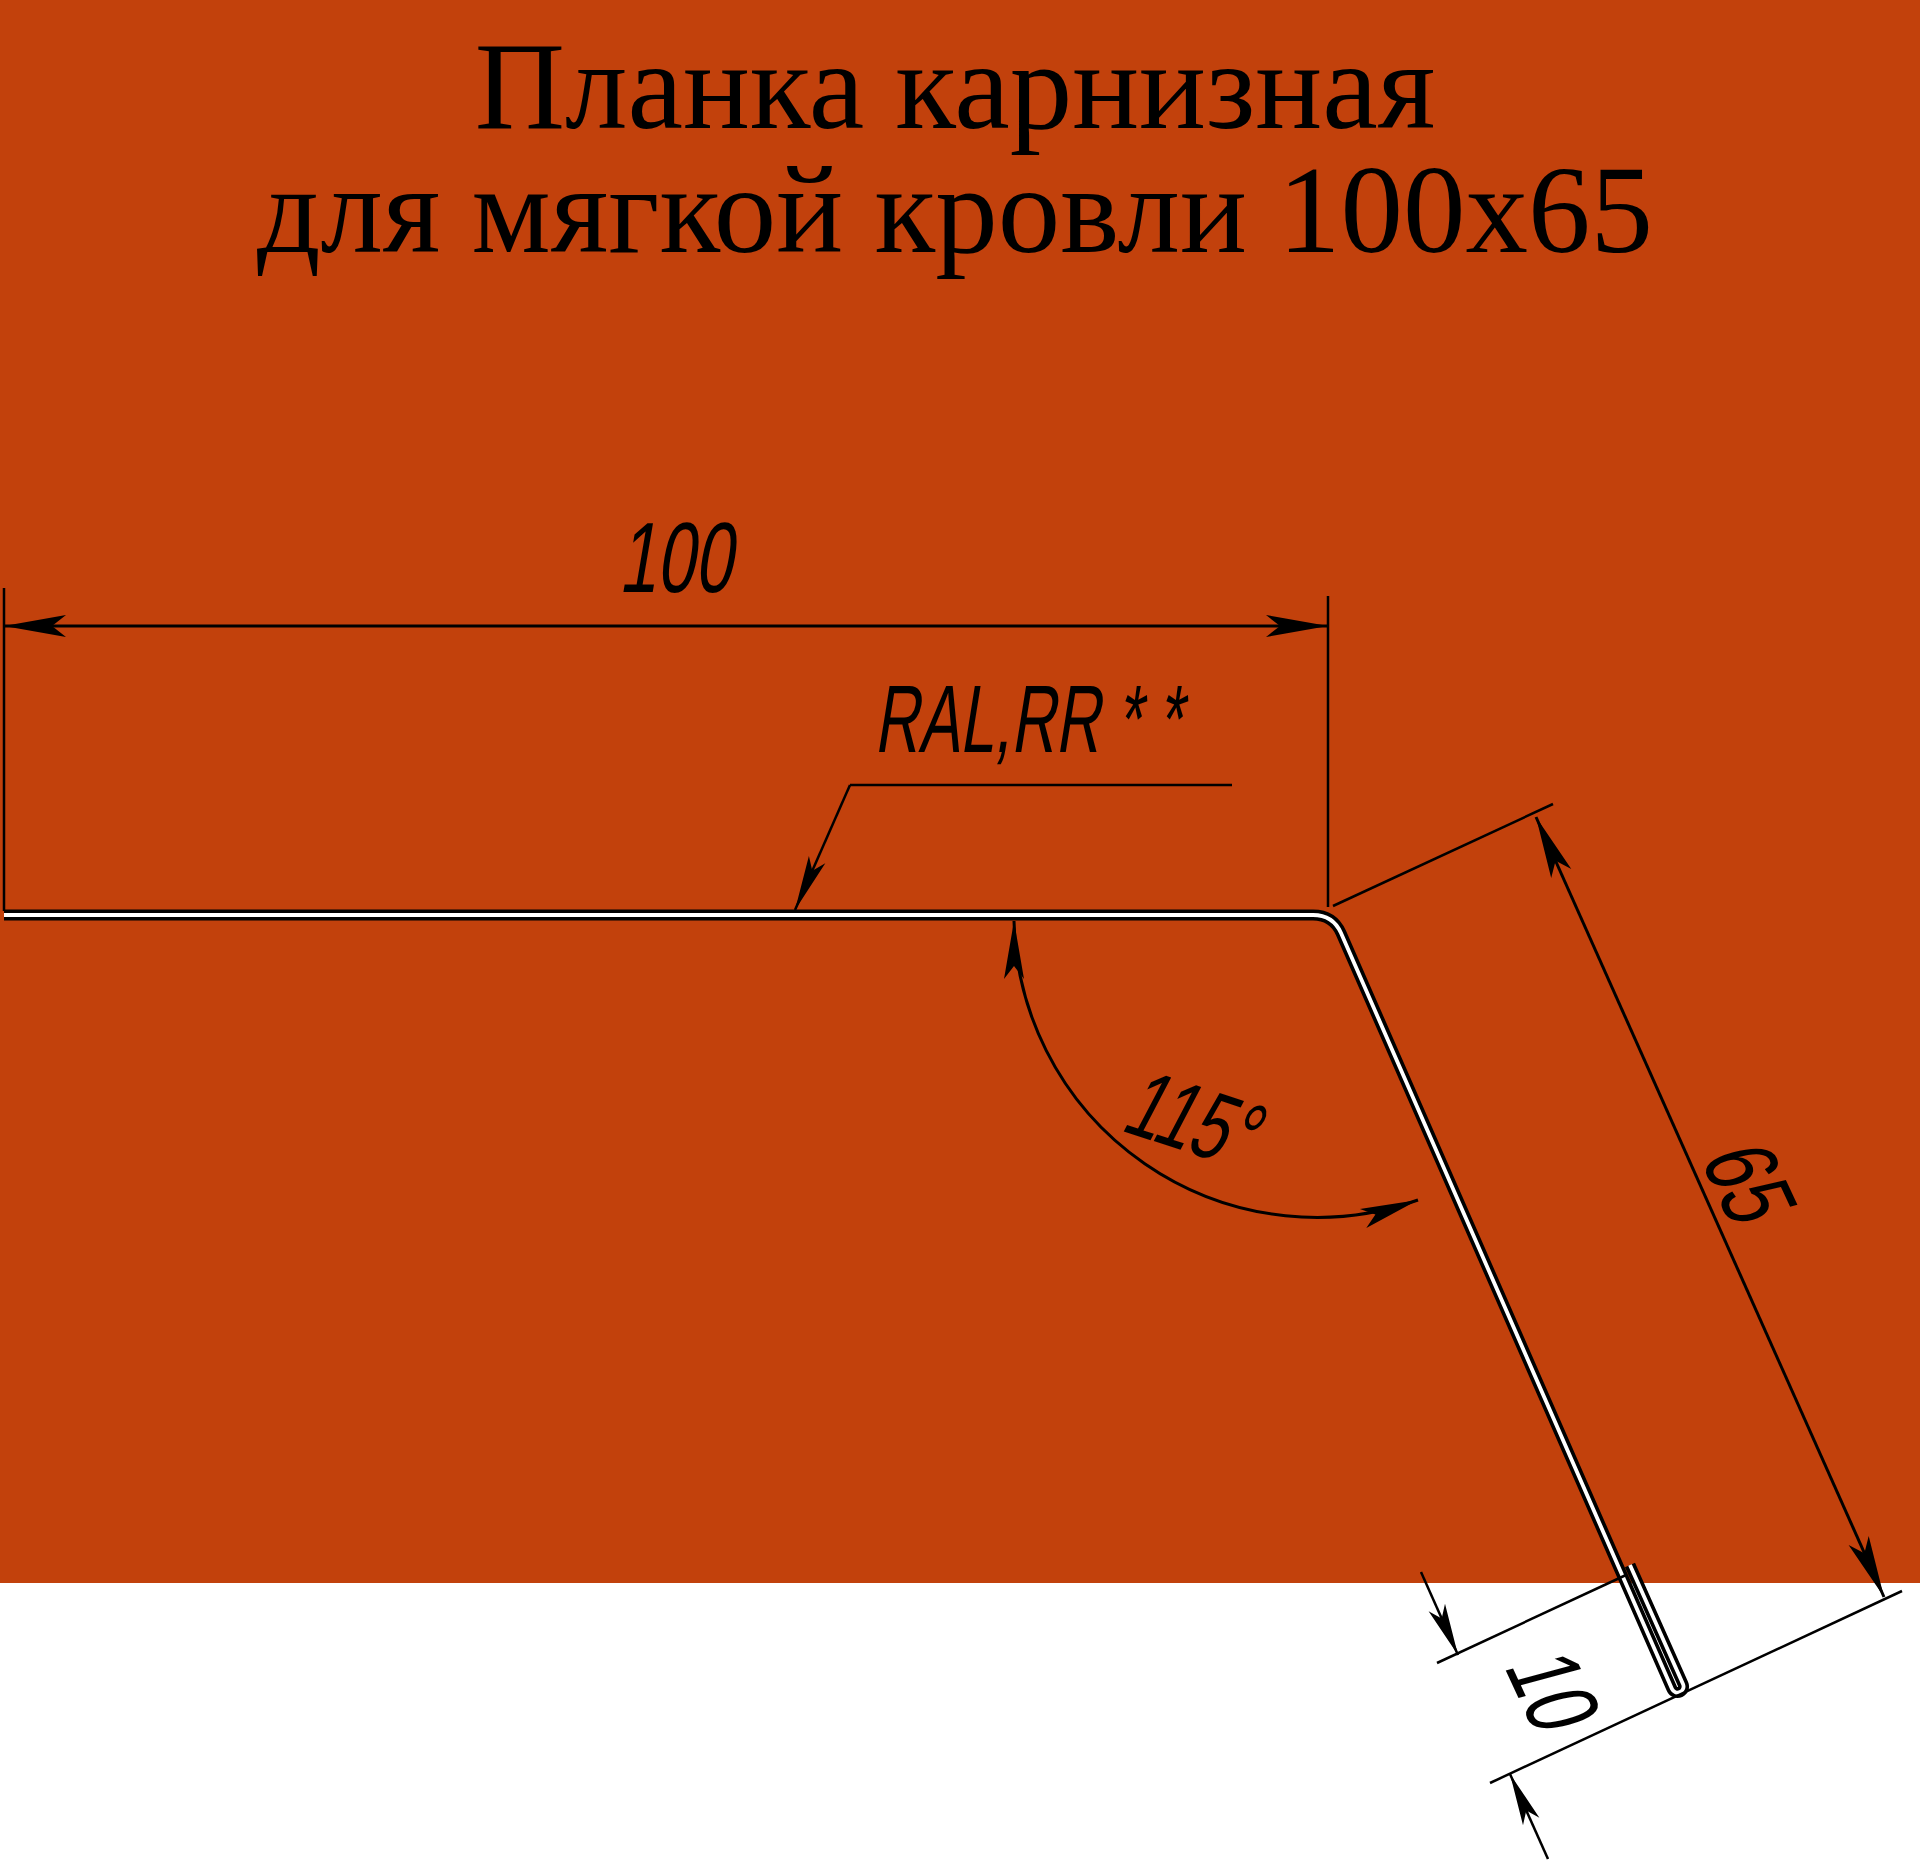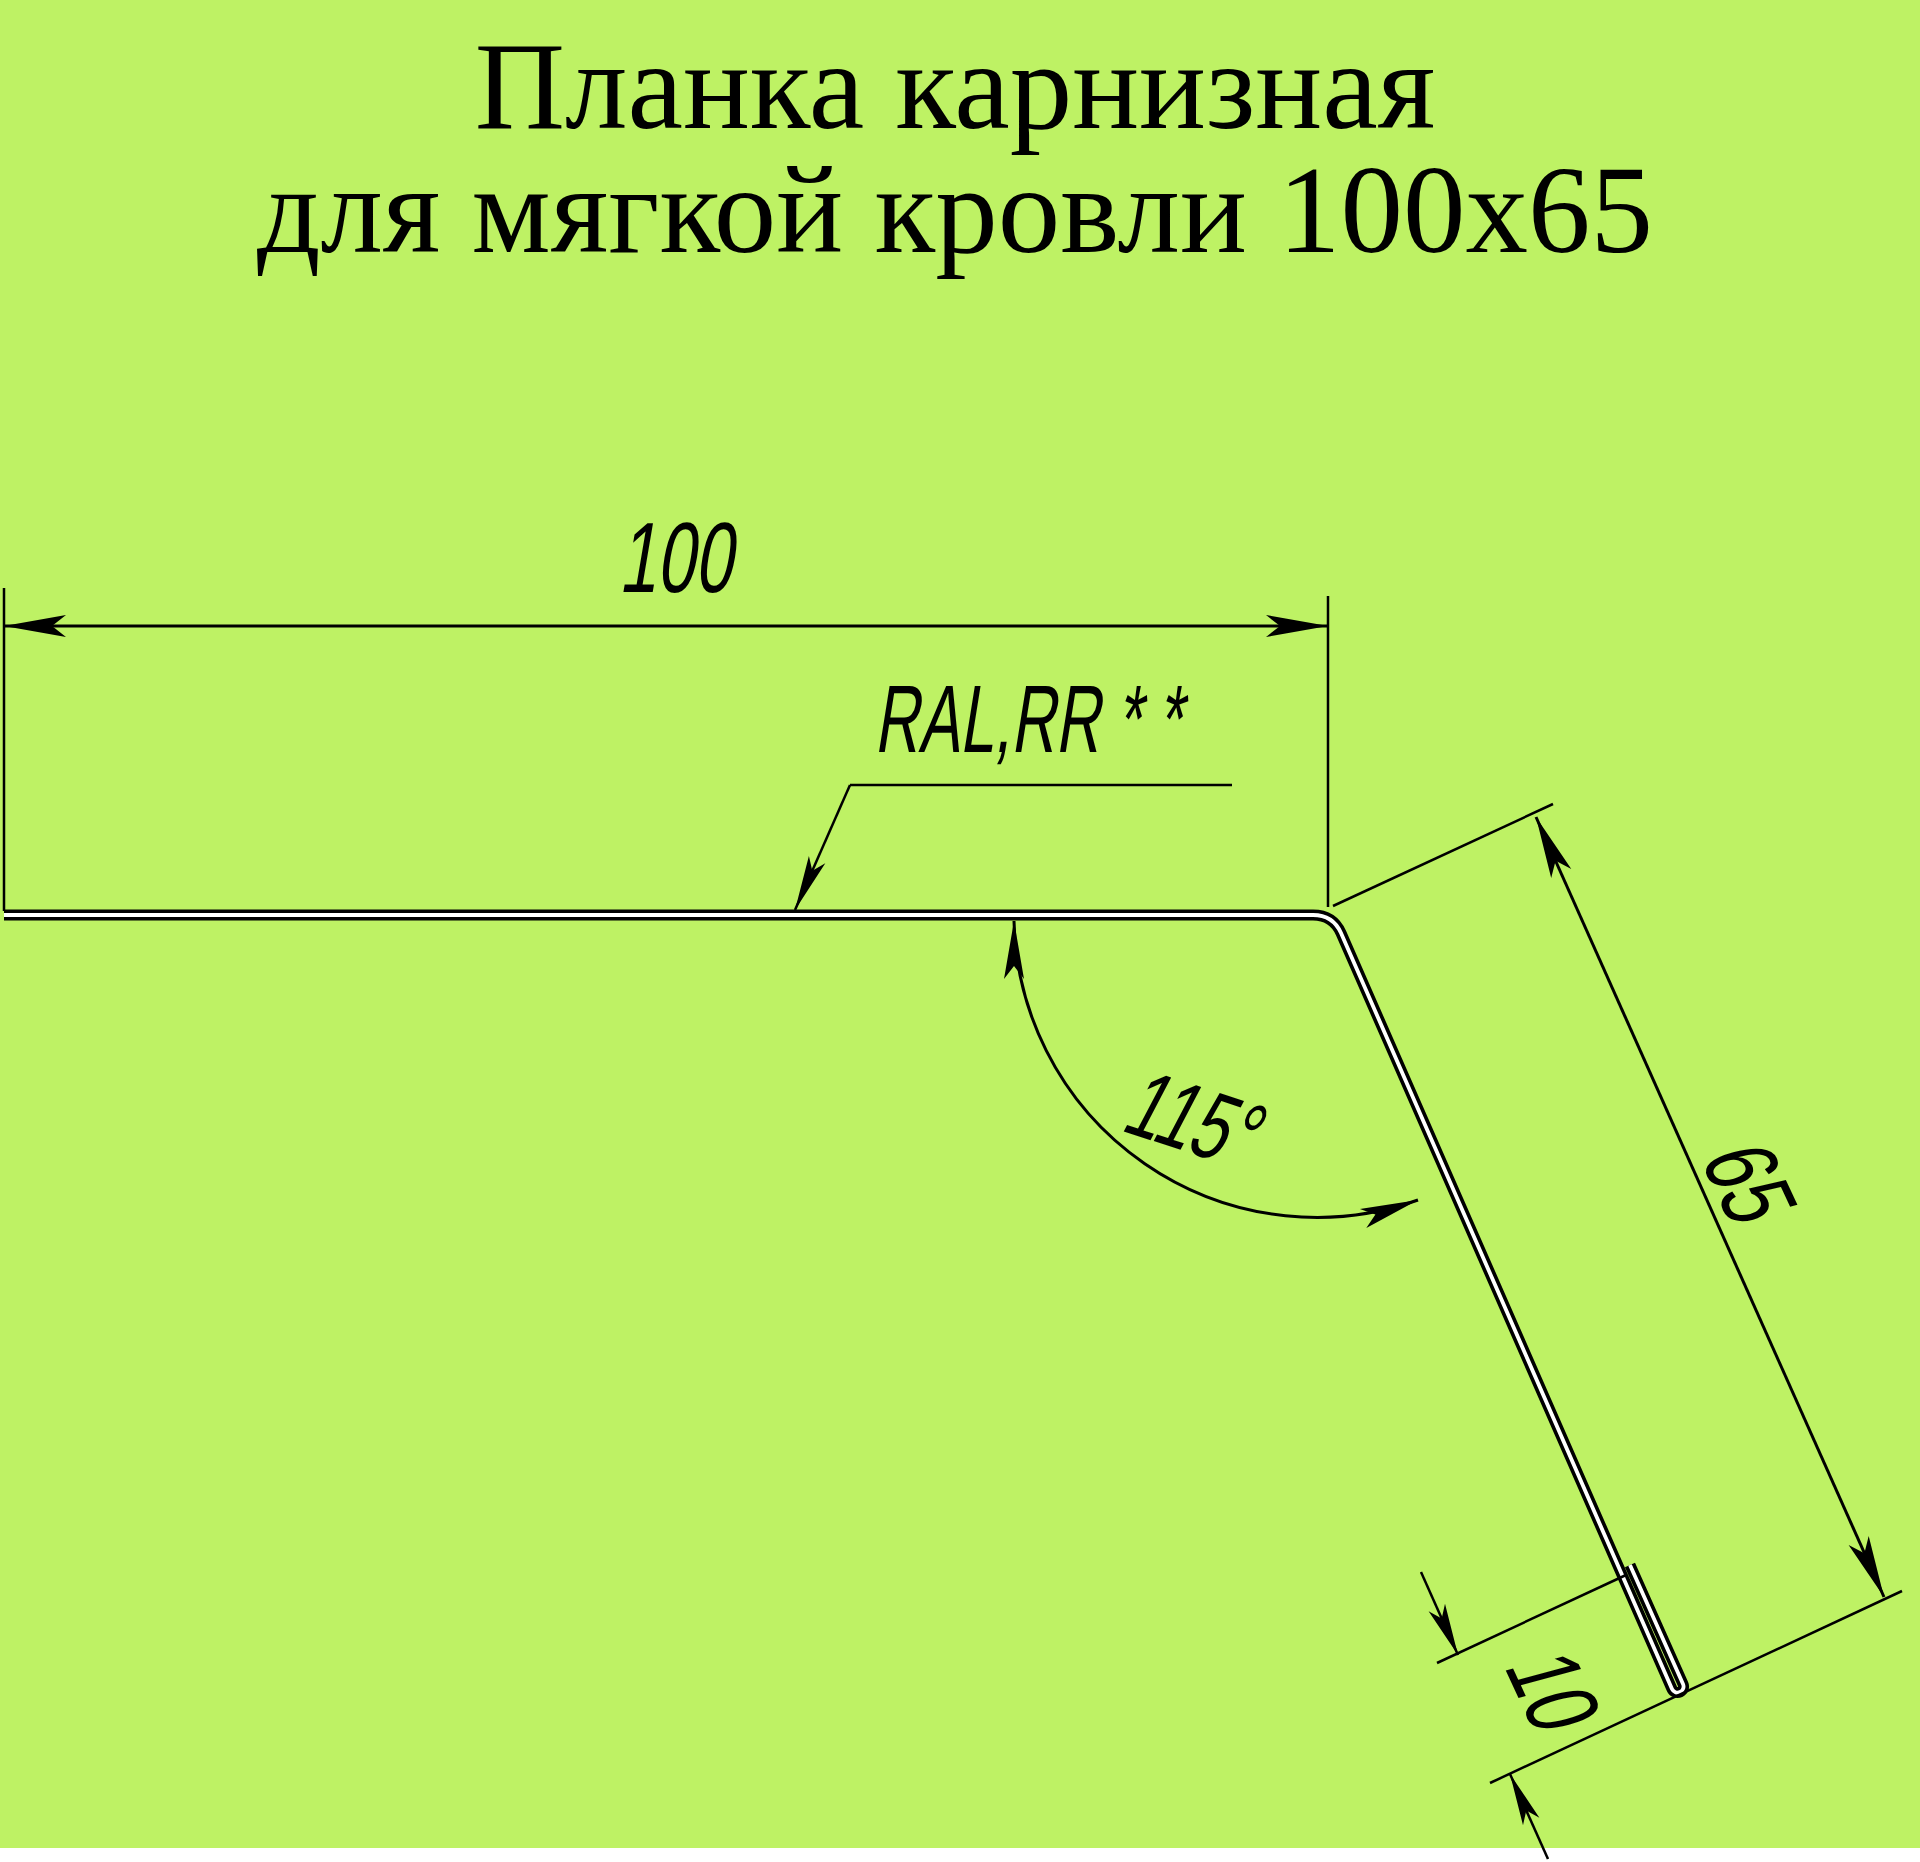--- a/index.html
+++ b/index.html
@@ -6,22 +6,22 @@
     margin: 0;
     padding: 0;
     background: #ffffff;
     width: 1920px;
     height: 1862px;
     overflow: hidden;
   }
   #canvas {
     position: relative;
     width: 1920px;
-    height: 1848px;
-    background: #bef264;
+    height: 1583px;
+    background: #c2410c;
   }
   svg { display: block; }
   .title-text {
     font-family: "Liberation Serif", "DejaVu Serif", serif;
     font-size: 125px;
     fill: #000000;
   }
   .dim-text {
     font-family: "Liberation Sans", "DejaVu Sans", sans-serif;
     fill: #000000;

